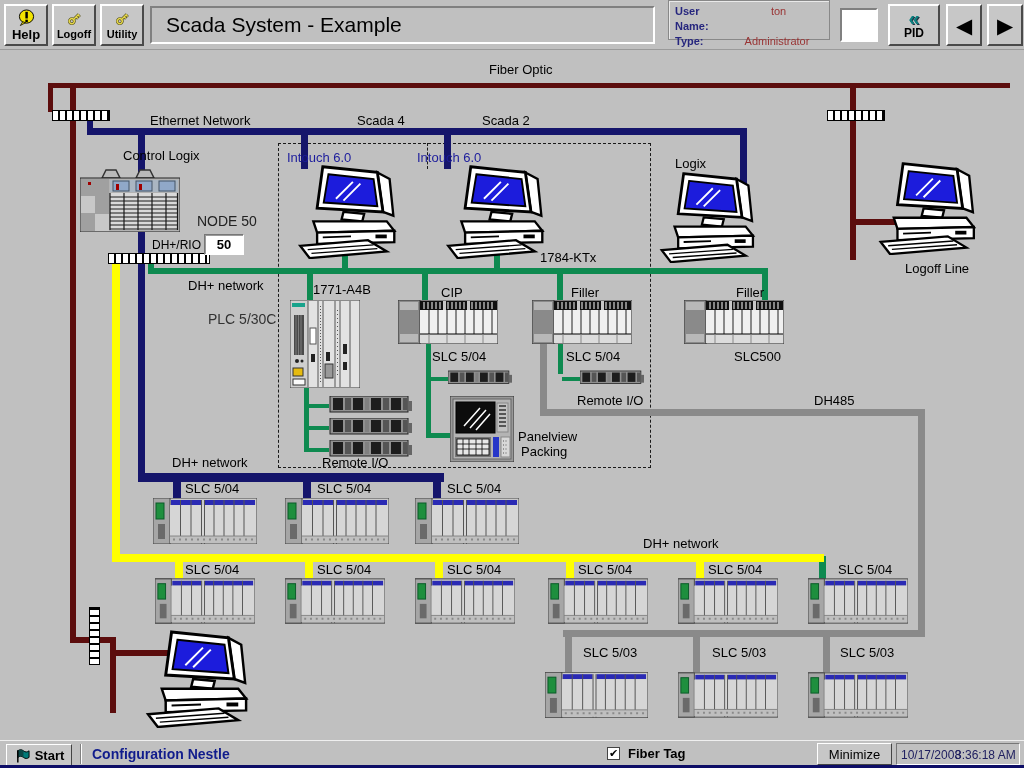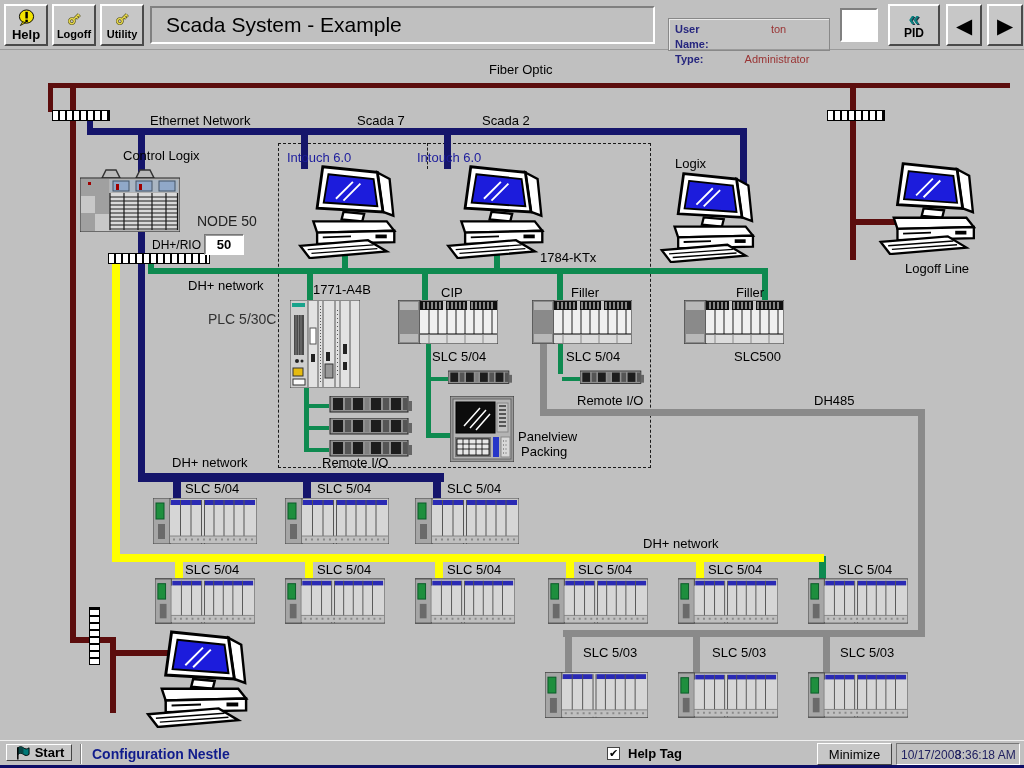--- a/index.html
+++ b/index.html
@@ -26,21 +26,21 @@
   
   #header{position:absolute;left:0;top:0;width:1024px;height:50px;background:var(--bg);border-bottom:1px solid #9a9a9a}
   .hbtn{position:absolute;top:4px;height:42px;background:var(--btn);
         border-top:2px solid #fff;border-left:2px solid #fff;
         border-right:2px solid #4a4a4a;border-bottom:2px solid #4a4a4a;
         display:flex;flex-direction:column;align-items:center;justify-content:center;gap:1px;cursor:pointer}
   .hbtn span.cap{font-size:11px;font-weight:bold;color:#000}
   .sunken{border-top:2px solid #808080;border-left:2px solid #808080;border-bottom:2px solid #fff;border-right:2px solid #fff}
   #title-panel{position:absolute;left:150px;top:6px;width:505px;height:38px;display:flex;align-items:center;padding-left:14px}
   #title-panel .t{font-size:21px;color:#000}
-  #user-panel{position:absolute;left:668px;top:18px;width:162px;height:33px;border:1px solid #888;
+  #user-panel{position:absolute;left:668px;top:0;width:162px;height:40px;border:1px solid #888;
               box-shadow:1px 1px 0 #e9e9e9 inset;padding:3px 6px 0 6px}
   .urow{display:flex;justify-content:space-between;font-size:11px;line-height:15px}
   .ulab{font-weight:bold;color:#26267e}
   .uval{color:var(--valuered);width:92px;text-align:center}
   #blank-box{position:absolute;left:840px;top:8px;width:38px;height:34px;background:#fff}
   #pid-btn{left:888px;width:52px}
   .pid-ic{font-size:20px;font-weight:bold;color:#0a8080;line-height:14px;text-shadow:1px 1px 0 #234}
   .pid-cap{font-size:12px;font-weight:bold}
   .arrowbtn{font-size:21px;color:#000;line-height:1}
 
@@ -59,21 +59,21 @@
 
   #diag-btn{position:absolute;left:316px;top:662px;width:127px;height:28px;background:var(--btn);
             border-top:2px solid #fff;border-left:2px solid #fff;border-right:2px solid #404040;border-bottom:2px solid #404040;
             box-shadow:2px 2px 0 rgba(0,0,0,.35);
             font-size:14px;font-weight:bold;display:flex;align-items:center;justify-content:center;cursor:pointer}
 
   
   #taskbar{position:absolute;left:0;top:740px;width:1024px;height:28px;background:var(--bg);
            border-top:1px solid #efefef}
   #taskbar::after{content:"";position:absolute;left:0;bottom:0;width:100%;height:3px;background:#0d0d66}
-  #start-btn{position:absolute;left:6px;top:3px;width:66px;height:17px;background:var(--btn);
+  #start-btn{position:absolute;left:6px;top:3px;width:66px;height:23px;background:var(--btn);
              border-top:1px solid #fff;border-left:1px solid #fff;border-right:1px solid #444;border-bottom:1px solid #444;
              display:flex;align-items:center;justify-content:center;gap:4px;font-size:13px;font-weight:bold;cursor:pointer}
   #tb-sep{position:absolute;left:80px;top:3px;width:2px;height:20px;border-left:1px solid #808080;border-right:1px solid #fff}
   #app-title{position:absolute;left:92px;top:5px;font-size:14px;font-weight:bold;color:#101c8c}
   #show-tag-box{position:absolute;left:607px;top:6px;width:13px;height:13px;background:#fff;border:1px solid #444;
                 font-size:11px;line-height:11px;text-align:center;cursor:pointer}
   #show-tag-lbl{position:absolute;left:628px;top:5px;font-size:13px;font-weight:bold}
   #minimize-btn{position:absolute;left:817px;top:2px;width:75px;height:22px;background:var(--btn);
                 border-top:1px solid #fff;border-left:1px solid #fff;border-right:1px solid #444;border-bottom:1px solid #444;
                 font-size:13px;display:flex;align-items:center;justify-content:center;cursor:pointer}
@@ -428,21 +428,21 @@
     </svg>
   <svg class="dev" style="left:678px;top:672px;width:100px;height:46px">
       <use href="#sym-slcsm"></use>
     </svg>
   <svg class="dev" style="left:808px;top:672px;width:100px;height:46px">
       <use href="#sym-slcsm"></use>
     </svg>
 
   <span class="lbl b" style="left:489px;top:63px">Fiber Optic</span>
   <span class="lbl b" style="left:150px;top:114px">Ethernet Network</span>
-  <span class="lbl b" style="left:357px;top:114px">Scada 7</span>
+  <span class="lbl b" style="left:357px;top:114px">Scada 4</span>
   <span class="lbl b" style="left:482px;top:114px">Scada 2</span>
   <span class="lbl b navytxt" style="left:287px;top:151px">Intouch 6.0</span>
   <span class="lbl b navytxt" style="left:417px;top:151px">Intouch 6.0</span>
   <span class="lbl b" style="left:123px;top:149px">Control Logix</span>
   <span class="lbl" style="left:197px;top:214px;color:#222;font-size:14px">NODE 50</span>
   <span class="lbl" style="left:152px;top:239px;font-size:12px">DH+/RIO</span>
   <div id="node-box">50</div>
   <span class="lbl" style="left:675px;top:157px">Logix</span>
   <span class="lbl" style="left:905px;top:262px">Logoff Line</span>
   <span class="lbl" style="left:540px;top:251px">1784-KTx</span>
@@ -485,21 +485,21 @@
       <svg width="17" height="15">
           <use href="#sym-flag"></use>
         </svg>
       <span>Start</span>
     </div>
     <div id="tb-sep"></div>
     <span id="app-title">Configuration Nestle</span>
     <div id="show-tag-box">
       <span>✔</span>
     </div>
-    <span id="show-tag-lbl">Help Tag</span>
+    <span id="show-tag-lbl">Fiber Tag</span>
     <div id="minimize-btn">Minimize</div>
     <div id="clock">
       <span class="d">10/17/2008</span>
       <span class="t">3:36:18 AM</span>
     </div>
   </div>
 
 </div>
 
 </body></html>

